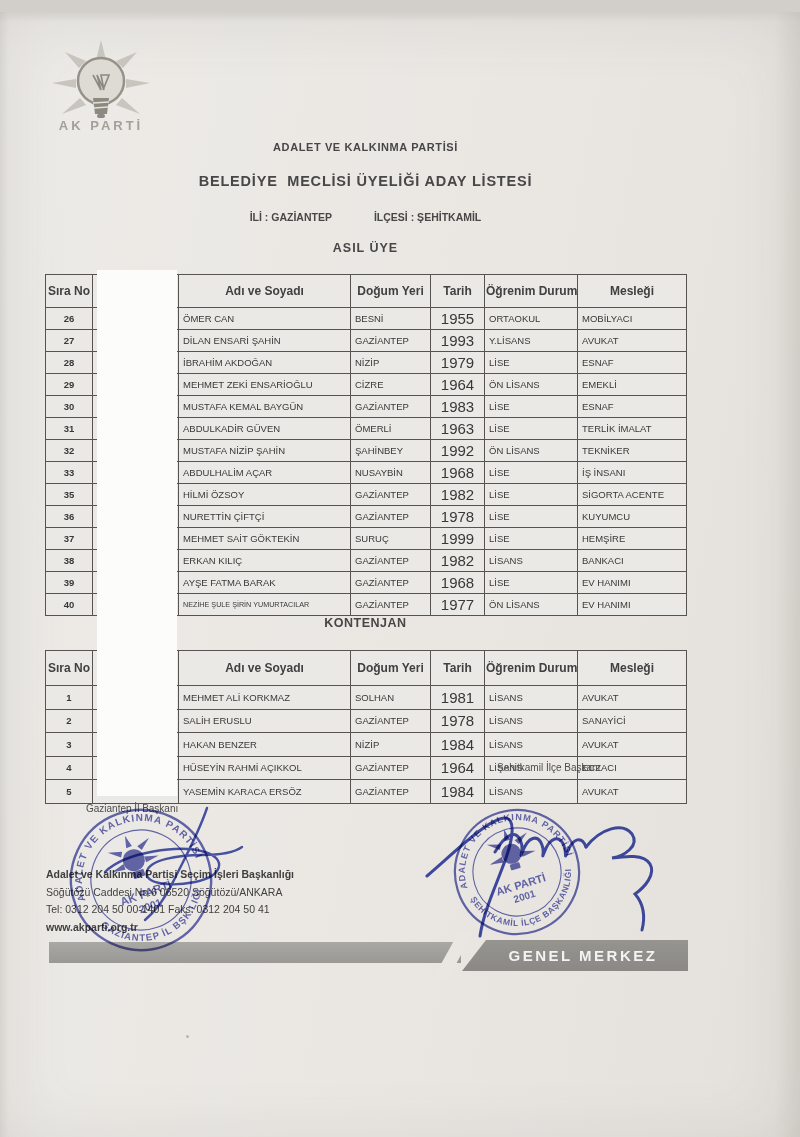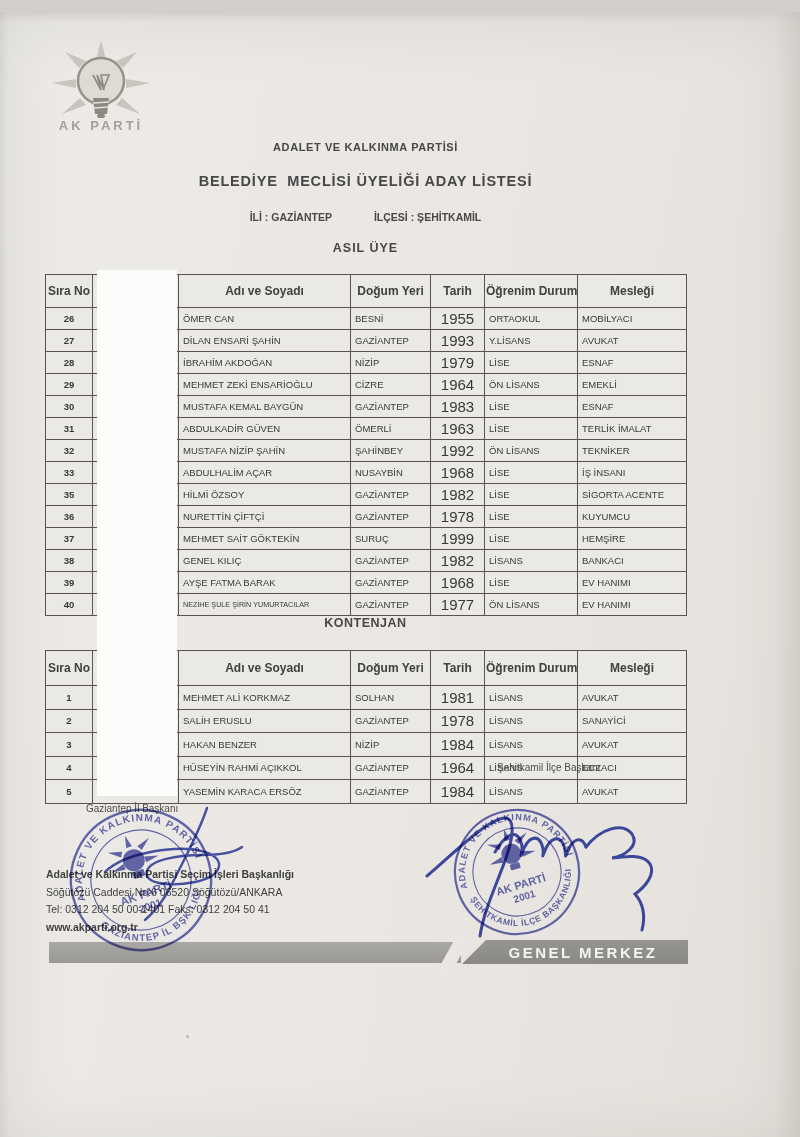--- a/index.html
+++ b/index.html
@@ -55,21 +55,21 @@
   .stamp{position:absolute;z-index:4;mix-blend-mode:multiply;opacity:.85;}
   .stamp-left{left:56px;top:783px;width:170px;height:170px;transform:rotate(-20deg);}
   .stamp-right{left:442px;top:785px;width:150px;height:150px;transform:rotate(-17deg);}
   .sig{position:absolute;z-index:6;mix-blend-mode:multiply;}
   .sig-left{left:75px;top:780px;}
   .sig-right{left:415px;top:778px;}
 
   
   .banner-left{position:absolute;left:49px;top:930px;width:412px;height:21px;z-index:1;
     background:linear-gradient(#aaa8a5,#9a9895);}
-  .banner-right{position:absolute;left:452px;top:928px;width:236px;height:24px;z-index:2;
+  .banner-right{position:absolute;left:452px;top:928px;width:236px;height:31px;z-index:2;
     background:linear-gradient(#96948f,#8b8986);clip-path:polygon(34px 0,100% 0,100% 100%,10px 100%);
     display:flex;align-items:center;justify-content:center;}
   .banner-slash{position:absolute;left:447px;top:917px;width:13px;height:52px;background:#eae7e3;
     transform:rotate(29deg);z-index:3;}
   .banner-text{font-size:15px;font-weight:700;letter-spacing:2.5px;color:#f4f3f1;padding-left:26px;}
 
   .dot{position:absolute;left:186px;top:1023px;width:3px;height:3px;border-radius:50%;background:#b9b5b0;}
 </style>
 </head>
 <body>
@@ -238,21 +238,21 @@
           <td class="c-name">MEHMET SAİT GÖKTEKİN</td>
           <td class="c-birth">SURUÇ</td>
           <td class="c-year">1999</td>
           <td class="c-edu">LİSE</td>
           <td class="c-job">HEMŞİRE</td>
         </tr>
 
         <tr>
           <td class="c-sira">38</td>
           <td class="c-redact"></td>
-          <td class="c-name">GENEL KILIÇ</td>
+          <td class="c-name">ERKAN KILIÇ</td>
           <td class="c-birth">GAZİANTEP</td>
           <td class="c-year">1982</td>
           <td class="c-edu">LİSANS</td>
           <td class="c-job">BANKACI</td>
         </tr>
 
         <tr>
           <td class="c-sira">39</td>
           <td class="c-redact"></td>
           <td class="c-name">AYŞE FATMA BARAK</td>

